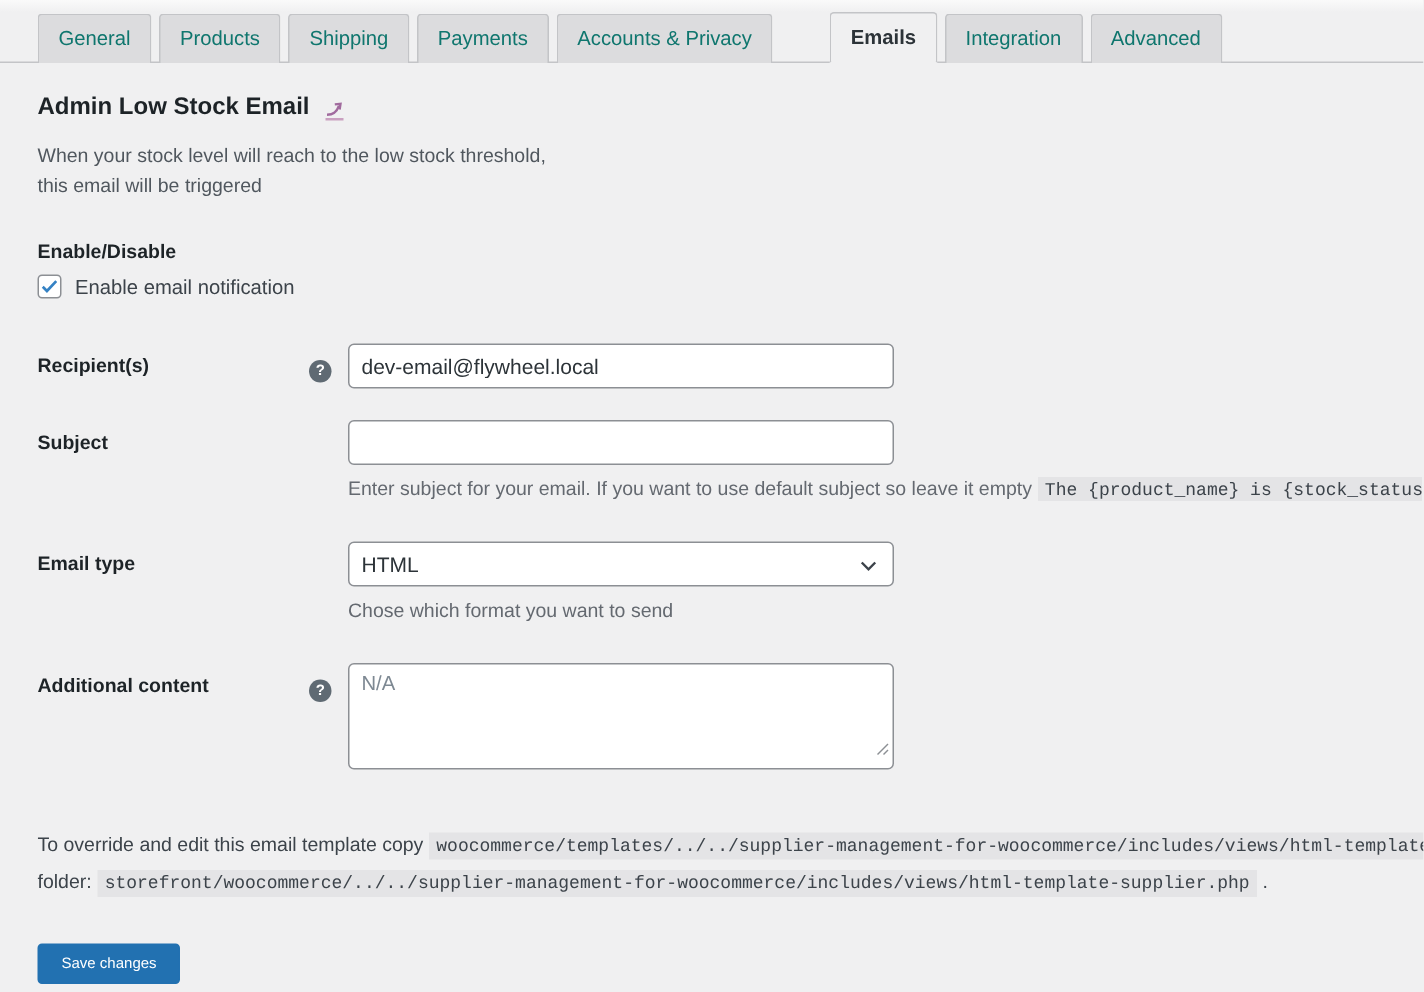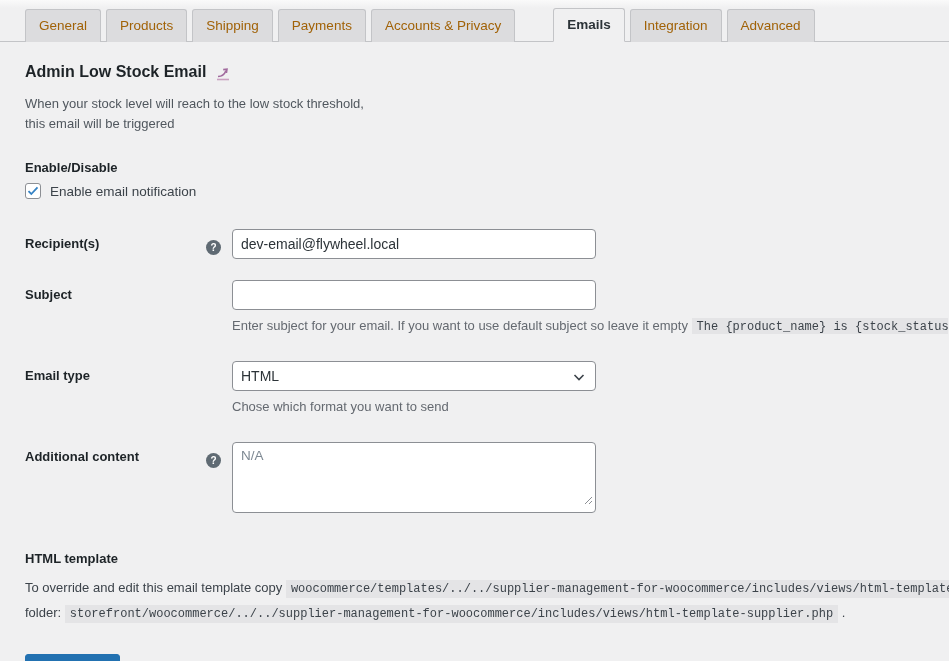--- a/index.html
+++ b/index.html
@@ -21,21 +21,21 @@
     border-bottom: 1px solid #c3c4c7;
     gap: 5px;
   }
   .tab {
     background: #dcdcde;
     border: 1px solid #c3c4c7;
     border-bottom: none;
     border-radius: 3px 3px 0 0;
     padding: 8px 13px 9px;
     font-size: 13.5px;
-    color: #a16207;
+    color: #0f766e;
     cursor: pointer;
     margin-bottom: -1px;
     white-space: nowrap;
   }
   .tab.active {
     background: #f0f0f1;
     color: #2c3338;
     font-weight: 700;
     border-bottom: 1px solid #f0f0f1;
     margin-left: 33px;
@@ -245,21 +245,20 @@
             </svg>
           </span>
         </div>
       </div>
     </div>
 
   </div>
 
   
   <div class="template-section">
-    <div class="template-label">HTML template</div>
     <div class="template-para">
       <div class="template-line">
         <span>To override and edit this email template copy</span>
         <span class="code clip-right">woocommerce/templates/../../supplier-management-for-woocommerce/includes/views/html-template-supplier.php</span>
       </div>
       <div class="template-line">
         <span>folder:</span>
         <span class="code">storefront/woocommerce/../../supplier-management-for-woocommerce/includes/views/html-template-supplier.php</span>
         <span>.</span>
       </div>

